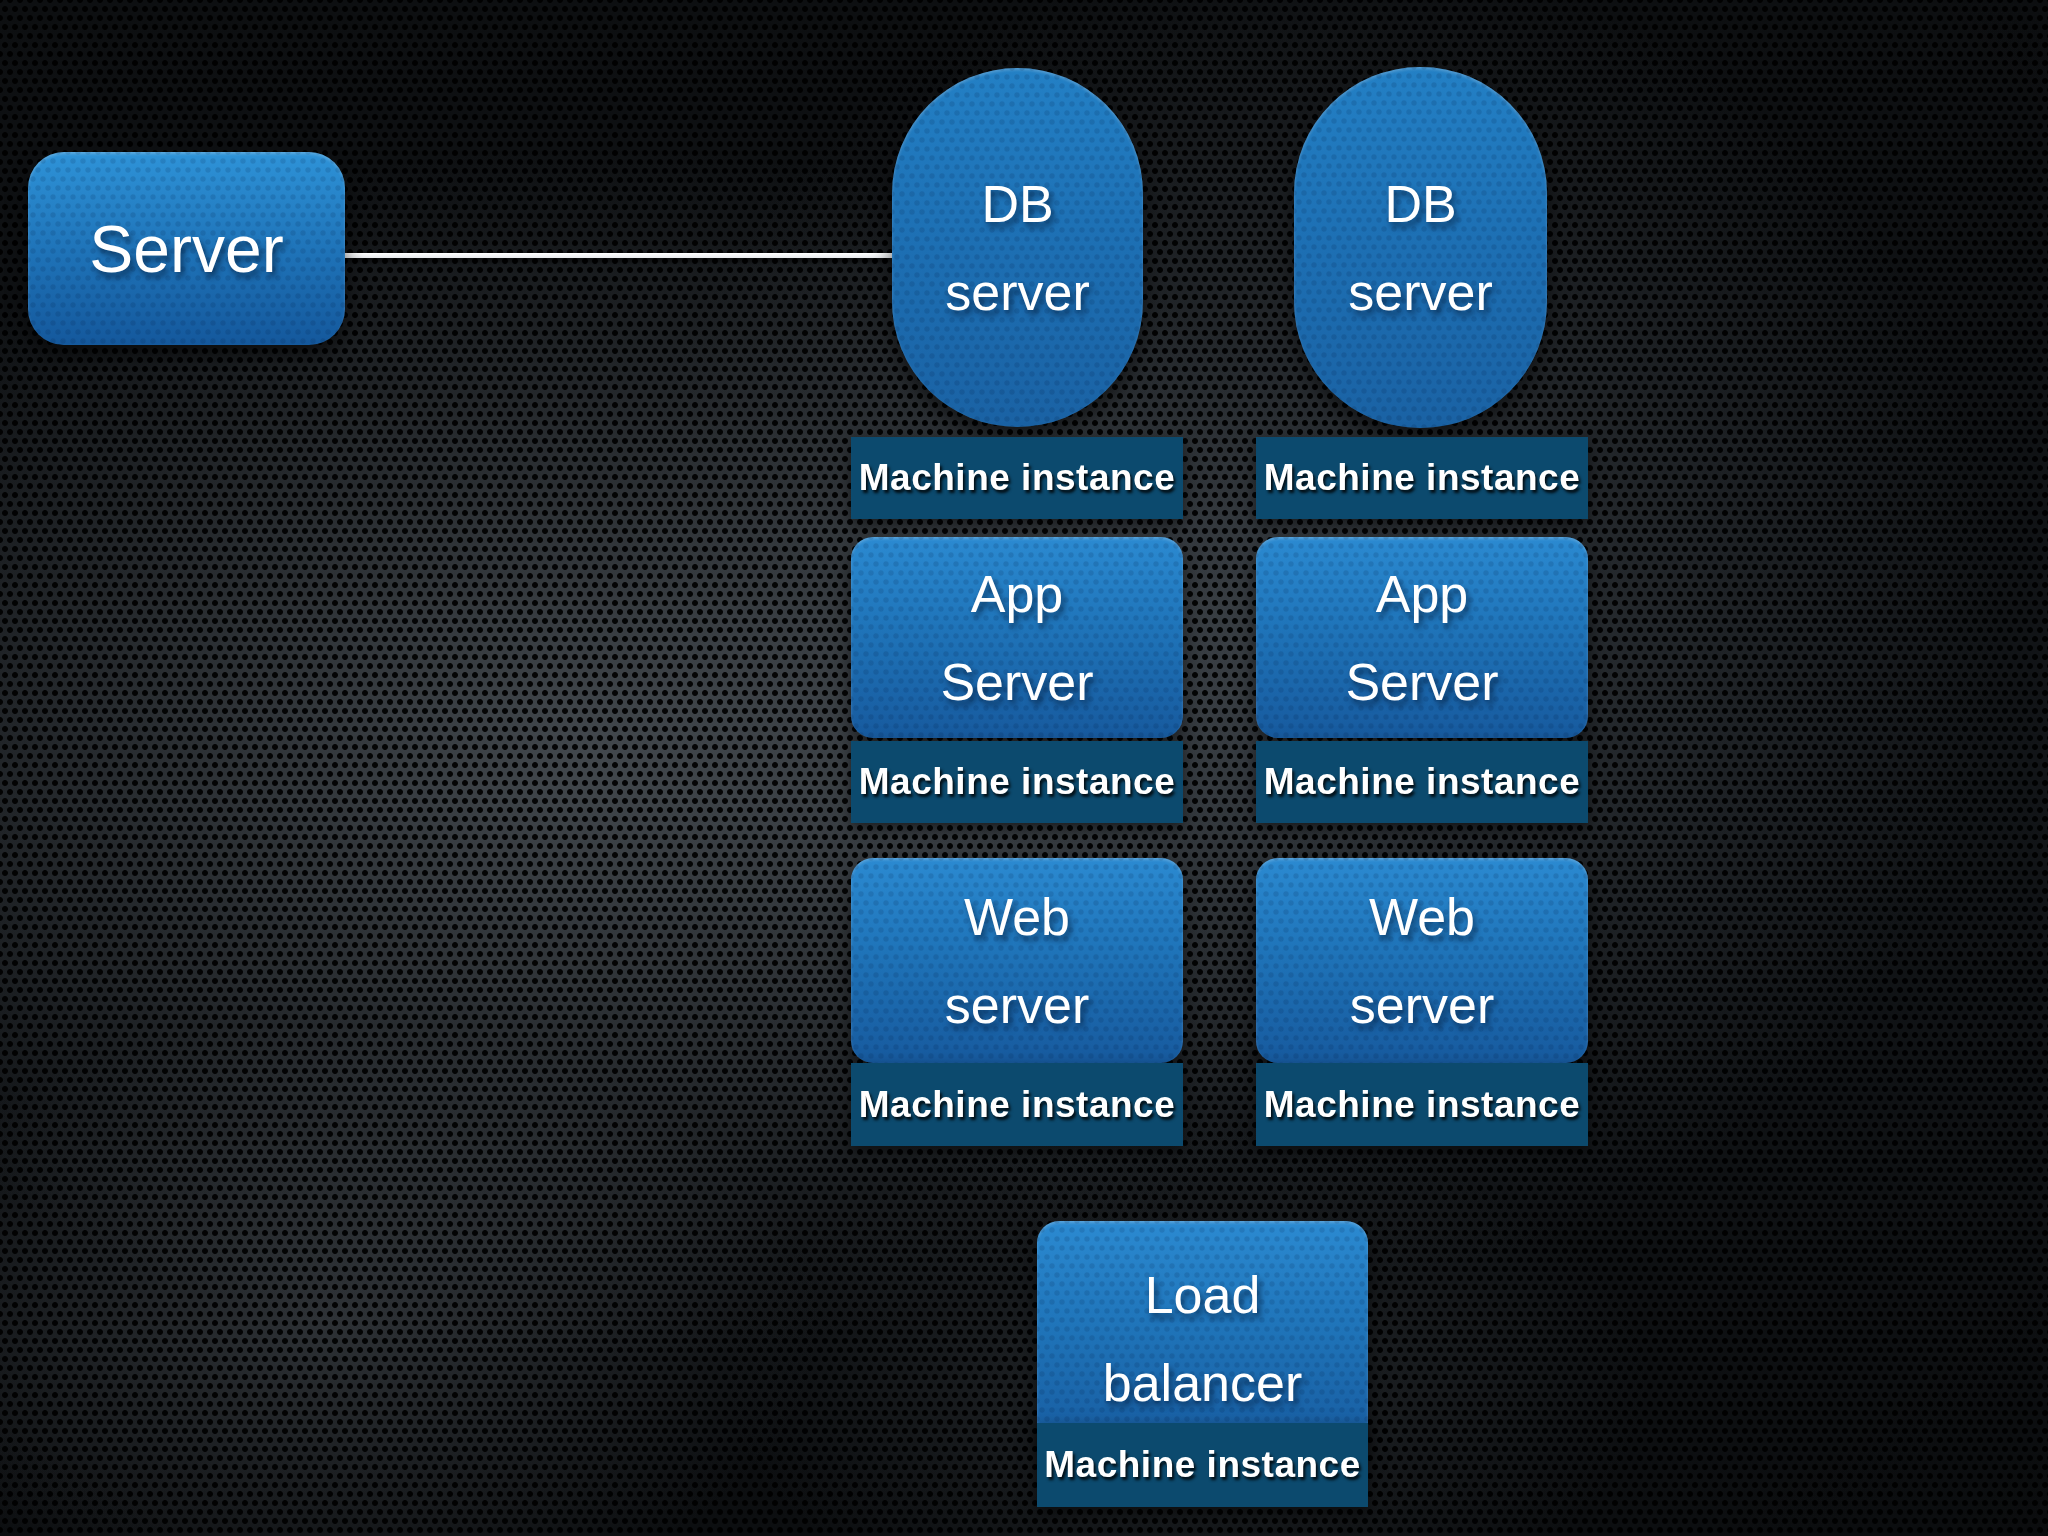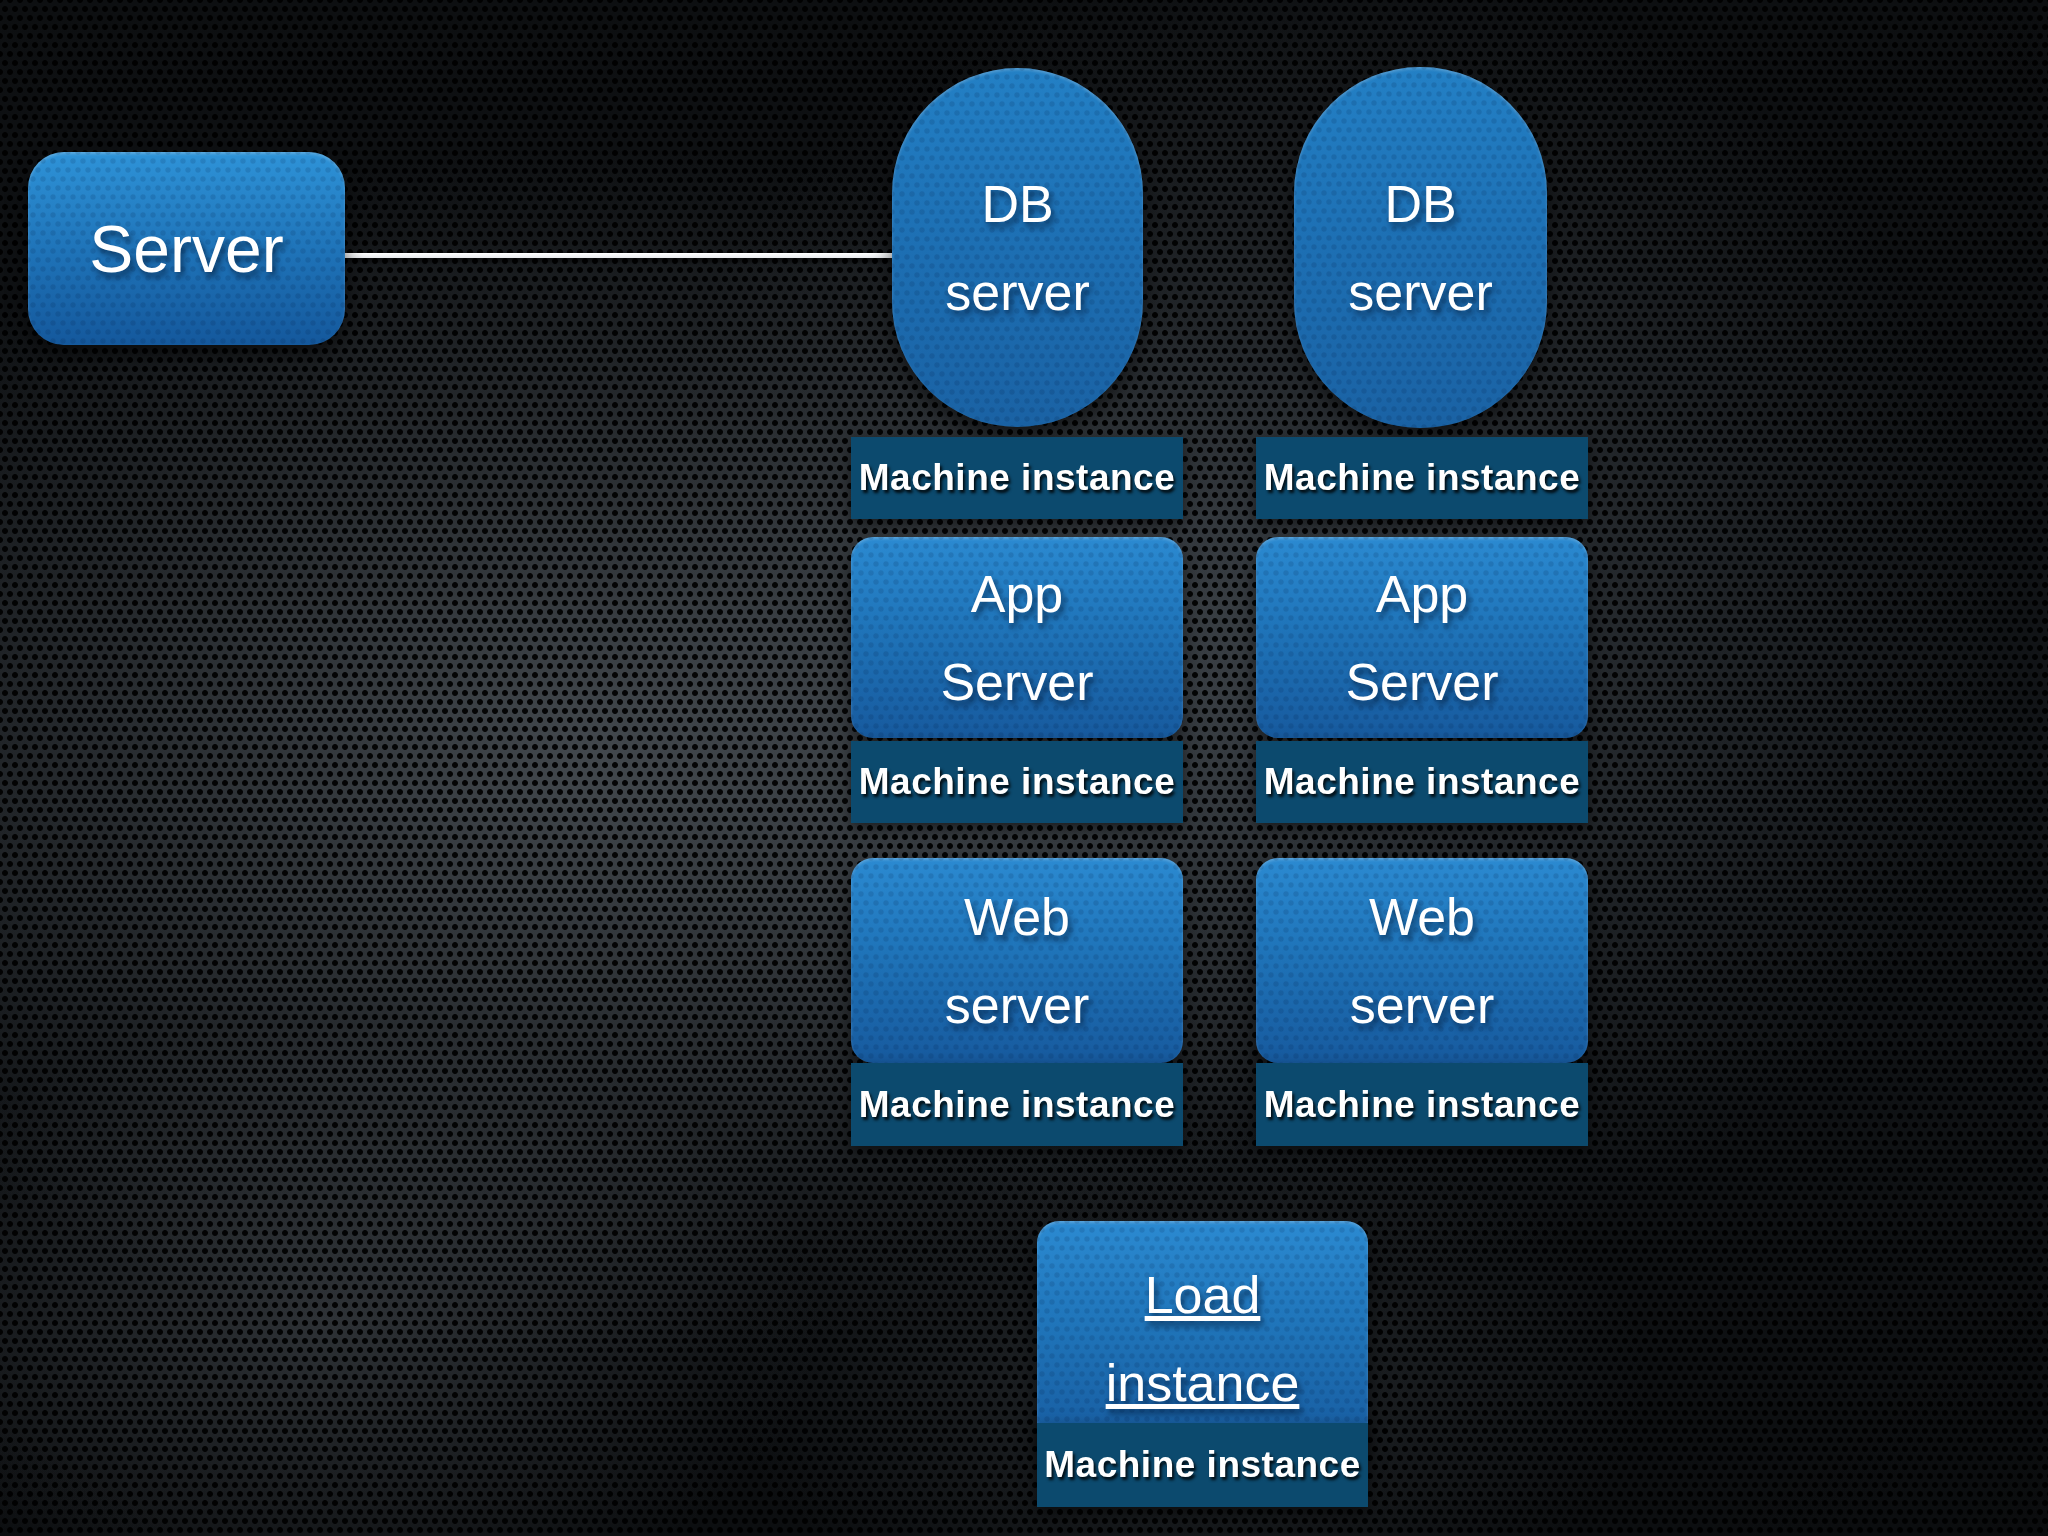--- a/index.html
+++ b/index.html
@@ -77,21 +77,21 @@
   #db1-bar{left:851px;top:437px;width:332px;height:82px;}
   #db2-bar{left:1256px;top:437px;width:332px;height:82px;}
   #app1{left:851px;top:537px;width:332px;height:201px;}
   #app2{left:1256px;top:537px;width:332px;height:201px;}
   #app1-bar{left:851px;top:741px;width:332px;height:82px;}
   #app2-bar{left:1256px;top:741px;width:332px;height:82px;}
   #web1{left:851px;top:858px;width:332px;height:205px;}
   #web2{left:1256px;top:858px;width:332px;height:205px;}
   #web1-bar{left:851px;top:1063px;width:332px;height:83px;}
   #web2-bar{left:1256px;top:1063px;width:332px;height:83px;}
-  #lb{left:1037px;top:1221px;width:331px;height:236px;text-decoration:underline;}
+  #lb{left:1037px;top:1221px;width:331px;height:236px;}
   #lb-bar{left:1037px;top:1423px;width:331px;height:84px;}
 </style>
 </head>
 <body>
 
 <div class="bg"></div>
 
 <div class="connector"></div>
 
 <div id="storage" class="node">
@@ -137,17 +137,17 @@
 <div id="web2" class="node blue-rect">
   <span class="big-label">Web</span>
   <span class="big-label">server</span>
 </div>
 <div id="web2-bar" class="machine-bar">
   <span>Machine instance</span>
 </div>
 
 <div id="lb" class="node blue-rect">
   <span class="big-label">Load</span>
-  <span class="big-label">instance</span>
+  <span class="big-label">balancer</span>
 </div>
 <div id="lb-bar" class="machine-bar">
   <span>Machine instance</span>
 </div>
 
 </body></html>

